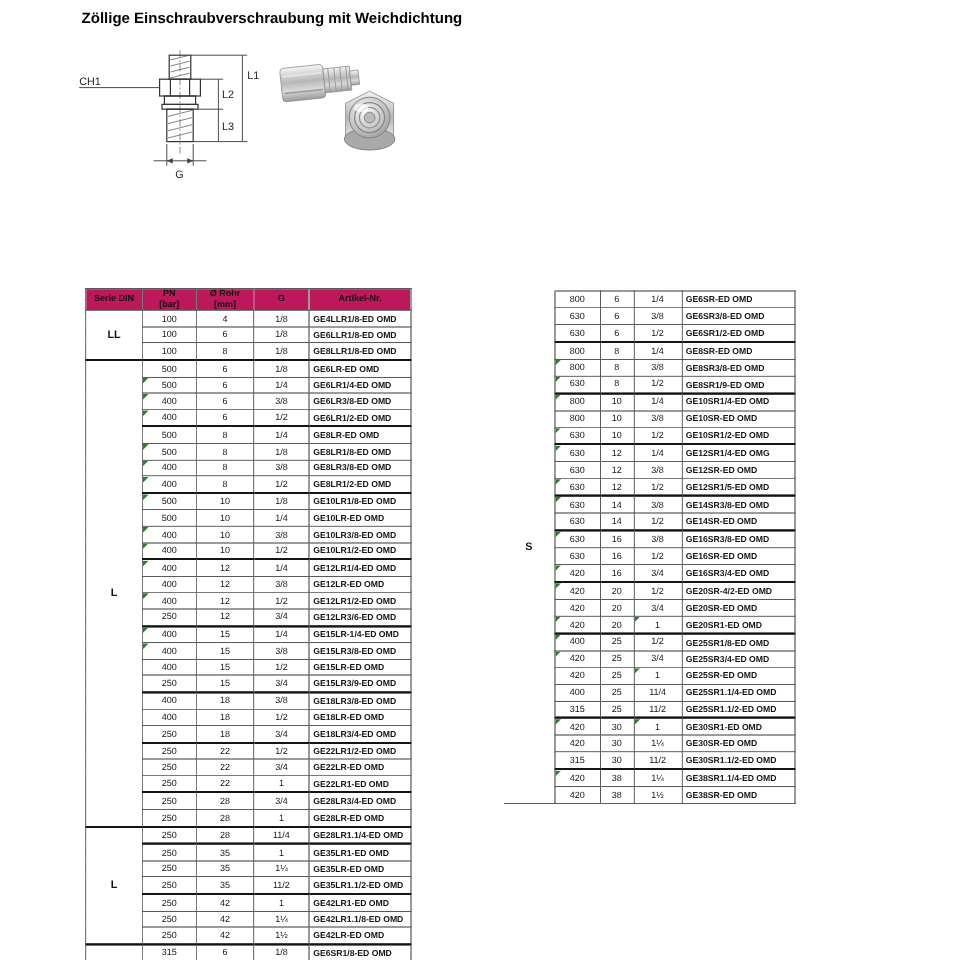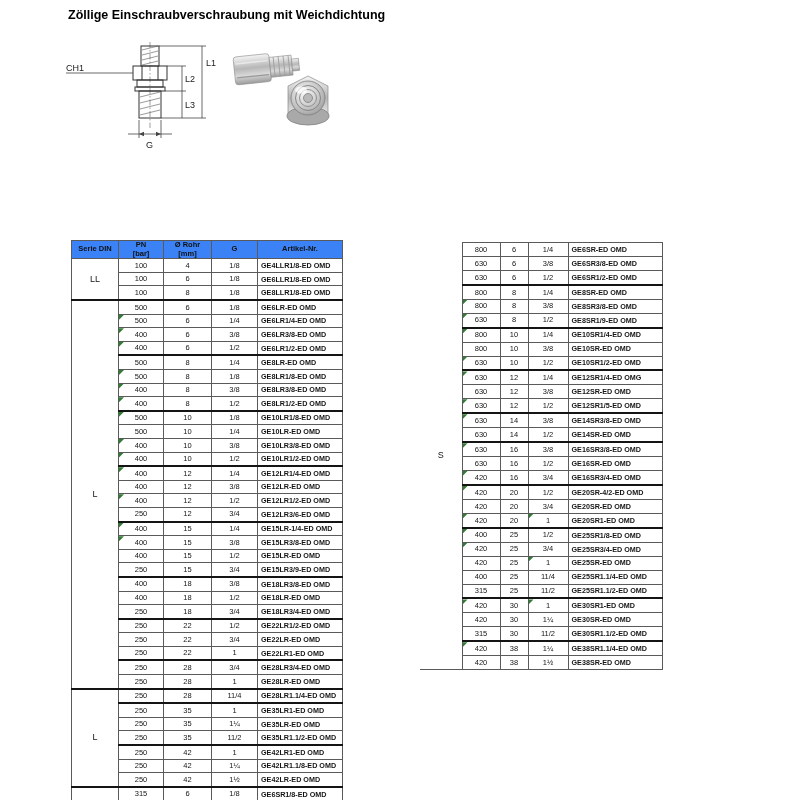--- a/index.html
+++ b/index.html
@@ -7,22 +7,22 @@
         font-family:"Liberation Sans",sans-serif;border-radius:17px;}
   .title{position:absolute;left:68px;top:8px;font-size:12.5px;font-weight:bold;color:#000;}
 
   
   .tbl{position:absolute;border-collapse:collapse;table-layout:fixed;}
   .tbl td{border:1px solid #5a5a5a;text-align:center;font-size:7.5px;color:#141414;
           padding:0;height:12.6px;line-height:1;position:relative;background:#fff;}
   .tbl-left{left:71px;top:240px;width:271px;border:1.5px solid #333;}
   .tbl-right{left:420px;top:242px;width:242px;}
   .tbl-right td{height:12.95px;}
-  tr.hdr td{background:#3b82f6;font-weight:bold;font-size:7.5px;height:17px;line-height:1.15;color:#111;}
-  td.serie{font-weight:normal;font-size:9px;vertical-align:middle;}
+  tr.hdr td{background:#be185d;font-weight:bold;font-size:7.5px;height:17px;line-height:1.15;color:#111;}
+  td.serie{font-weight:bold;font-size:9px;vertical-align:middle;}
   td.serie.open{border-left:none;border-top:none;}
   td.art{text-align:left;padding-left:3px;font-weight:bold;font-size:7.2px;white-space:nowrap;overflow:hidden;}
   tr.section td{border-top:2px solid #141414;}
   tr.thick td{border-top:2px solid #141414;}
   .mark{position:absolute;top:0;left:0;width:5px;height:5px;background:#2e7d32;
         clip-path:polygon(0 0,100% 0,0 100%);}
 
   
   .drawing{position:absolute;left:58px;top:40px;}
   .photo{position:absolute;left:228px;top:38px;}

